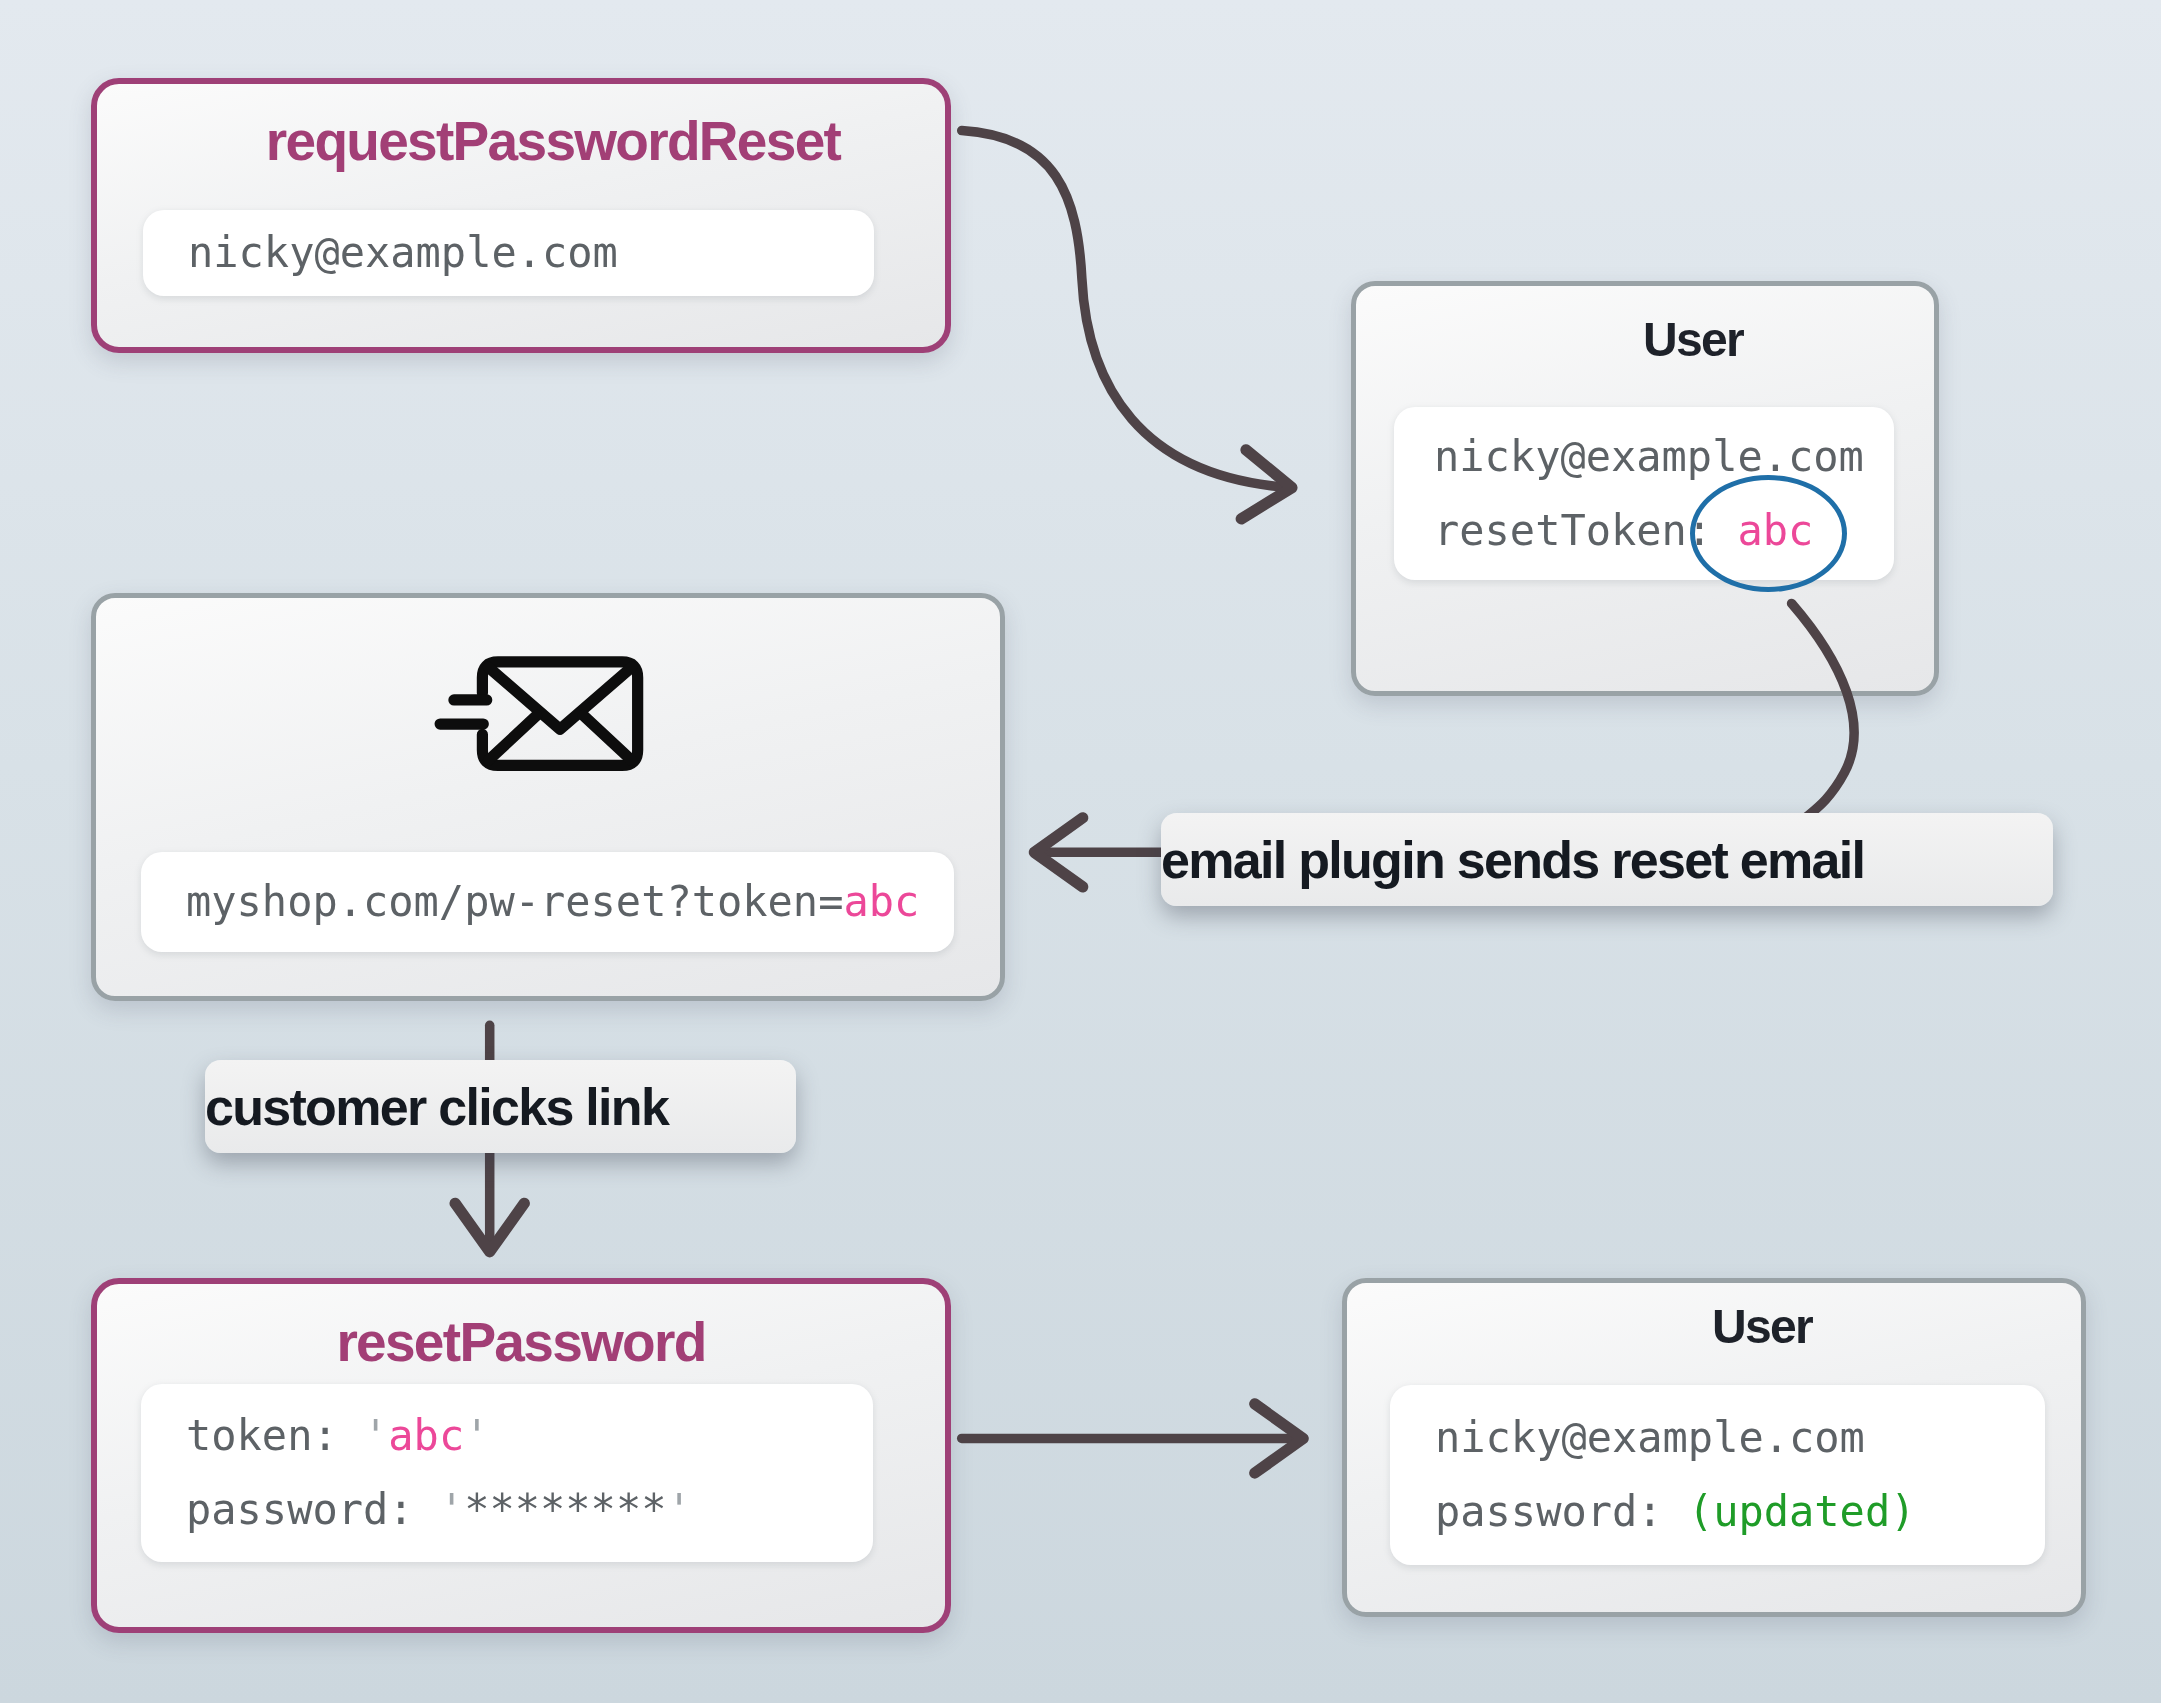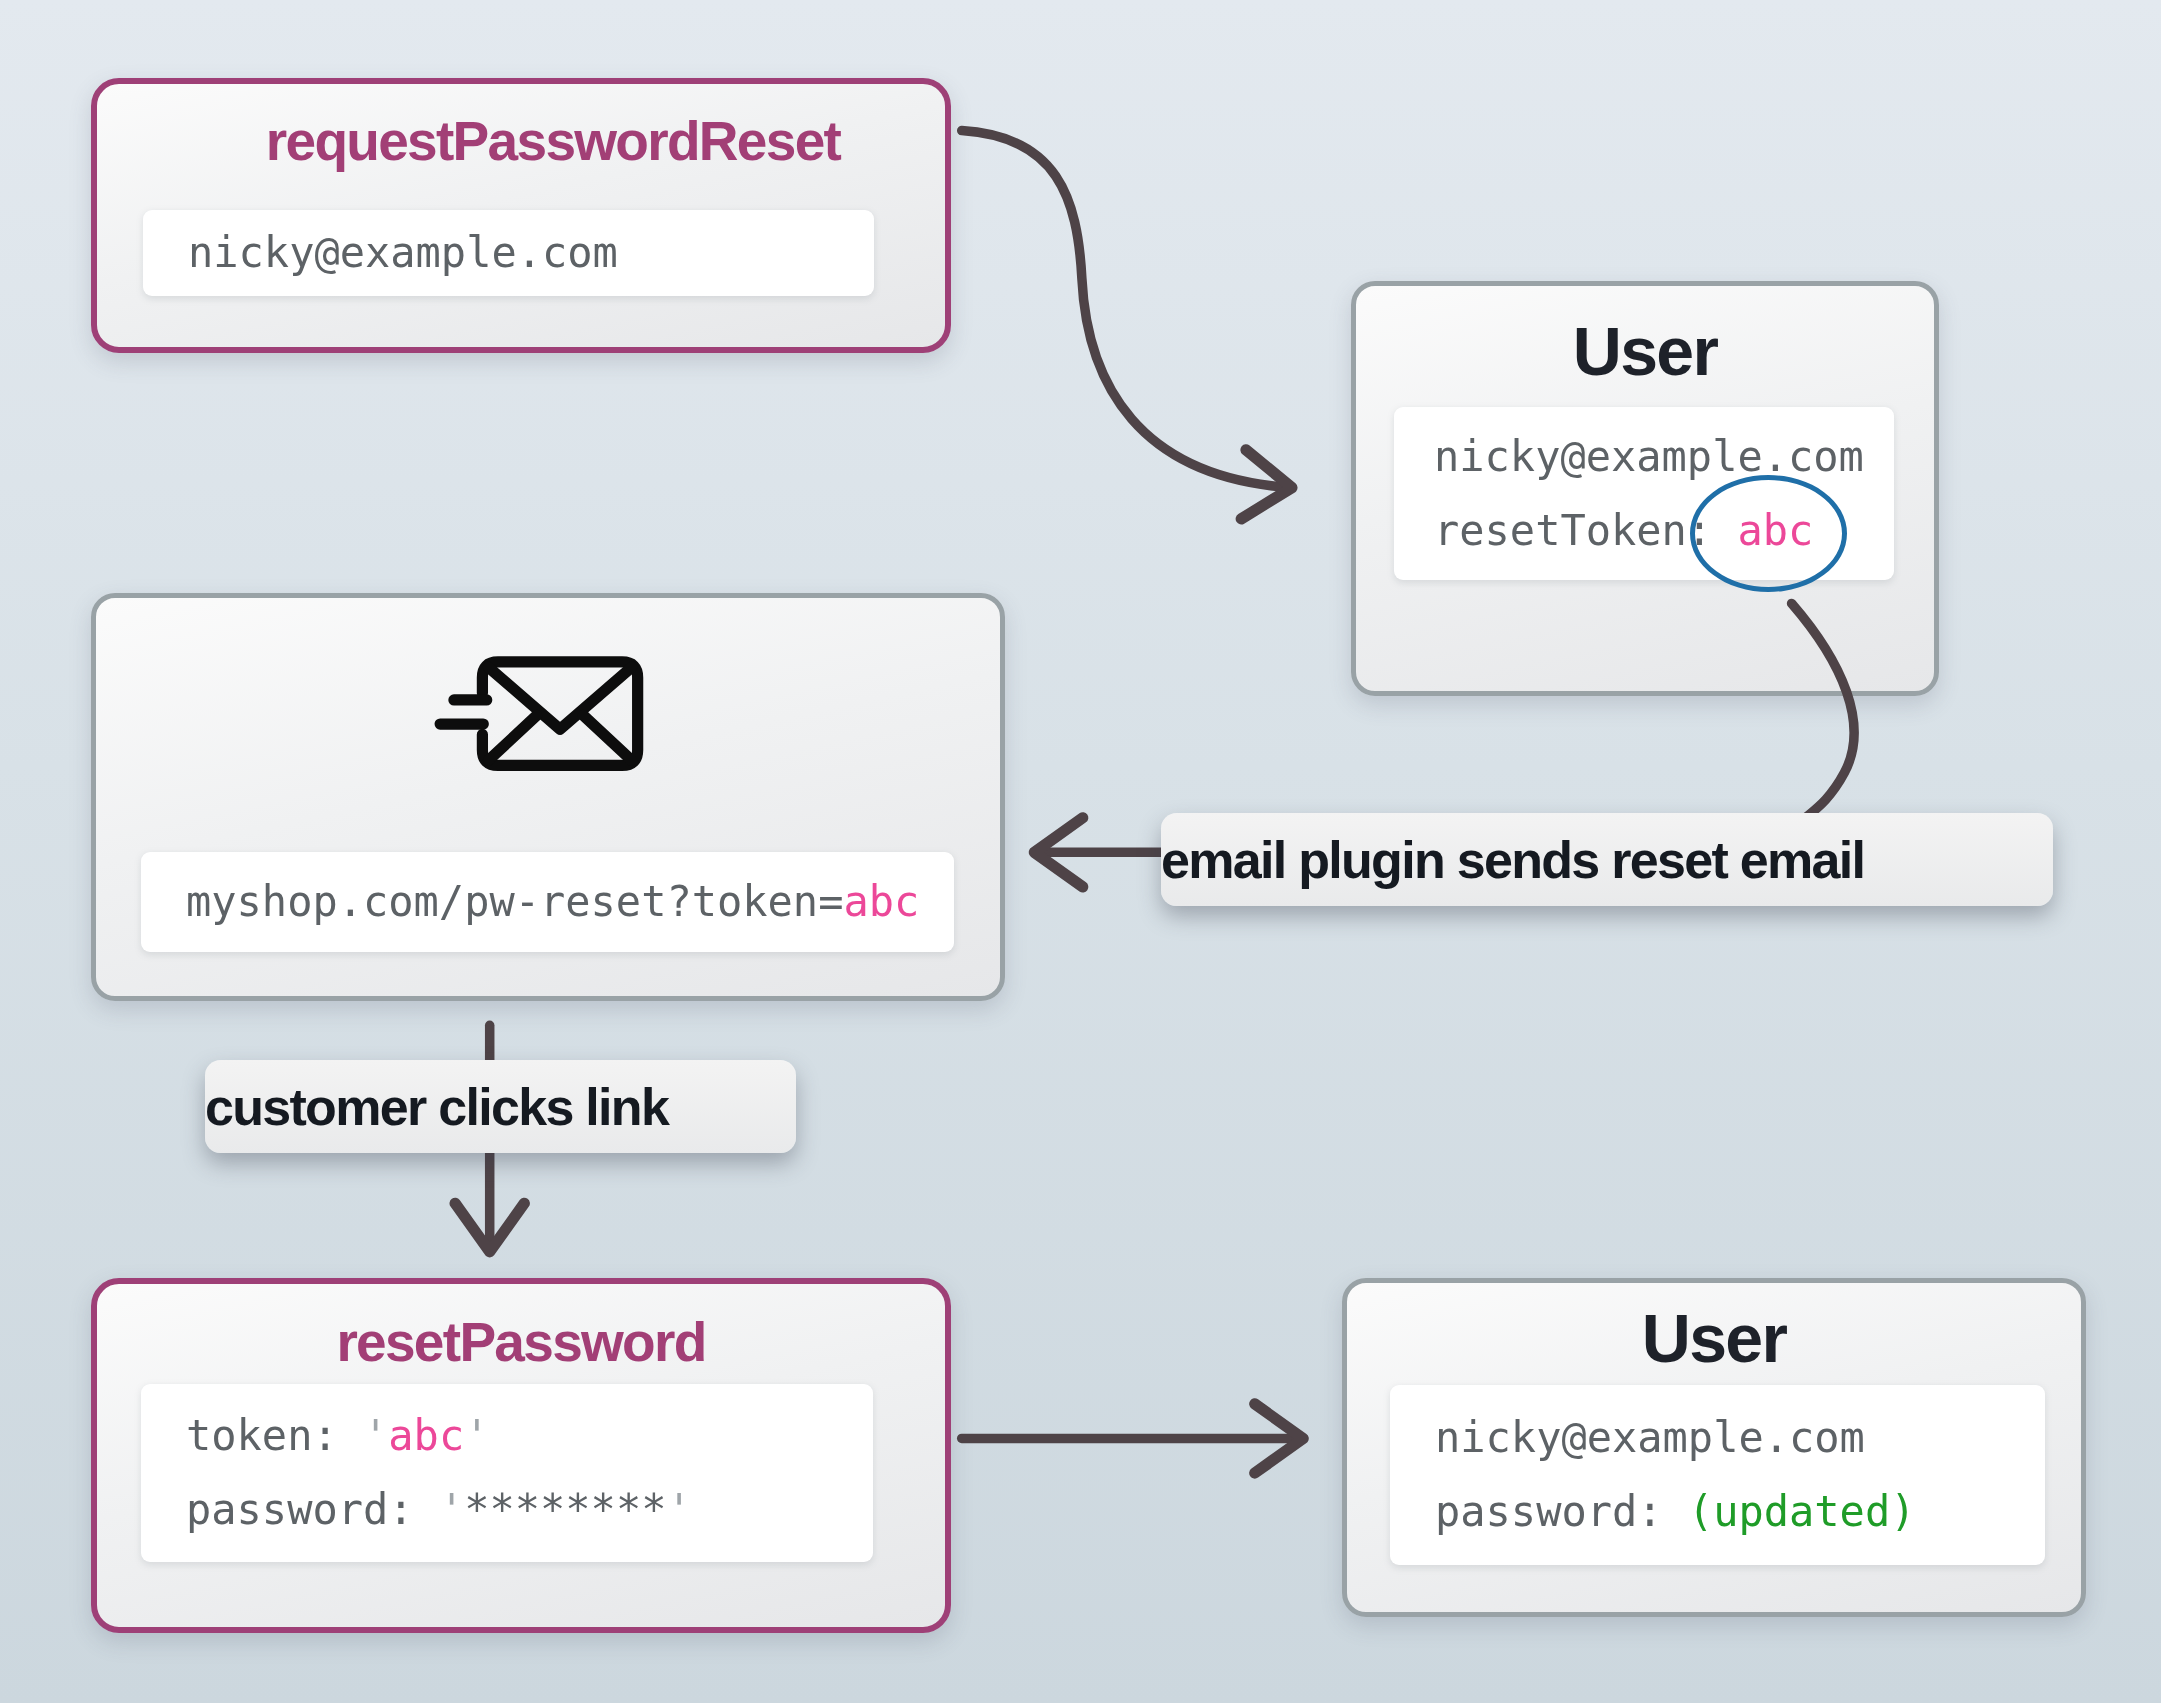--- a/index.html
+++ b/index.html
@@ -17,23 +17,23 @@
     box-sizing:border-box;
   }
   .panel.purple { border:6px solid #9e4077; border-radius:28px; }
   .panel.gray   { border:5.2px solid #99a2a6; border-radius:24px; }
   .panel-title {
     position:absolute; left:0; width:100%;
     text-align:center; font-weight:bold; letter-spacing:-1.7px;
     white-space:nowrap;
   }
   .purple-title { color:#a23f76; font-size:55px; }
-  .dark-title   { color:#1e222a; font-size:68px; }
+  .dark-title   { color:#1e222a; font-size:48px;margin-left:48px; }
   .codebox {
-    position:absolute; background:#ffffff; border-radius:9px;
+    position:absolute; background:#ffffff; border-radius:21px;
     box-shadow:0 2.6px 7.8px rgba(110,120,130,0.18);
     font-family:"DejaVu Sans Mono", monospace;
     font-size:42px; color:#5d6266;
     display:flex; flex-direction:column; justify-content:center;
     box-sizing:border-box; white-space:pre;
   }
   .codeline { line-height:74px; white-space:pre; }
   .tok-blue  { color:#ec4899; }
   .tok-green { color:#1f9c28; }
   .tok-quote { color:#9fa5a9; }

